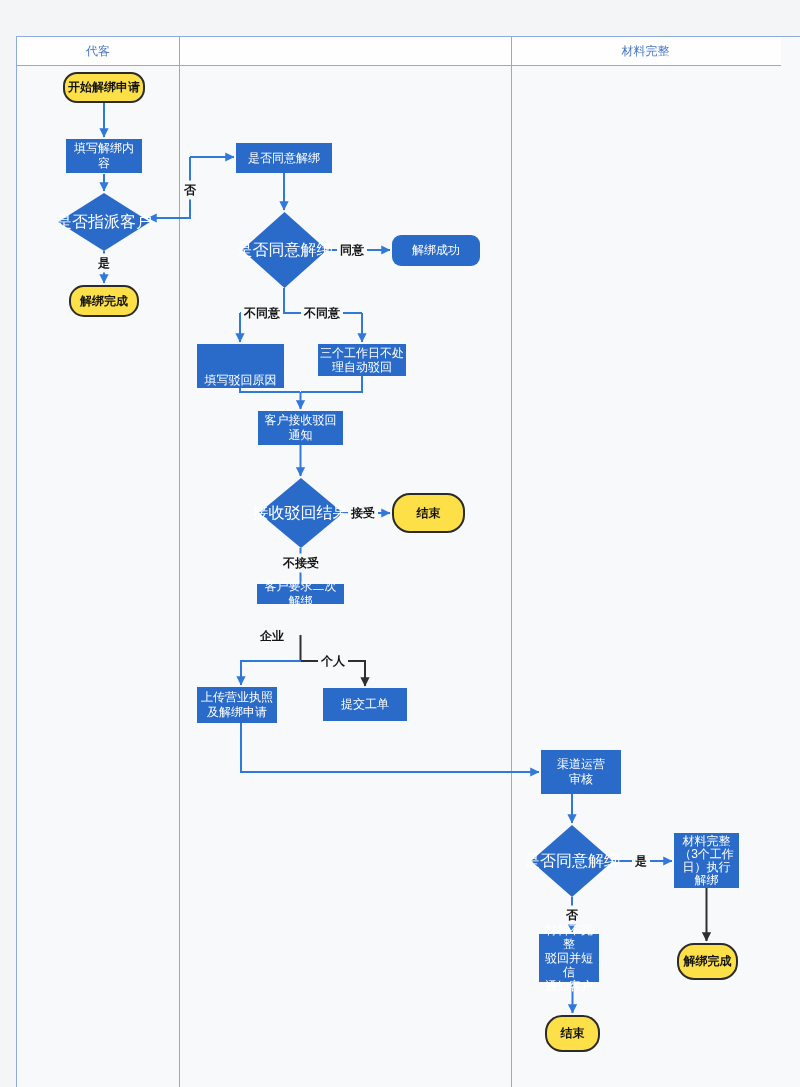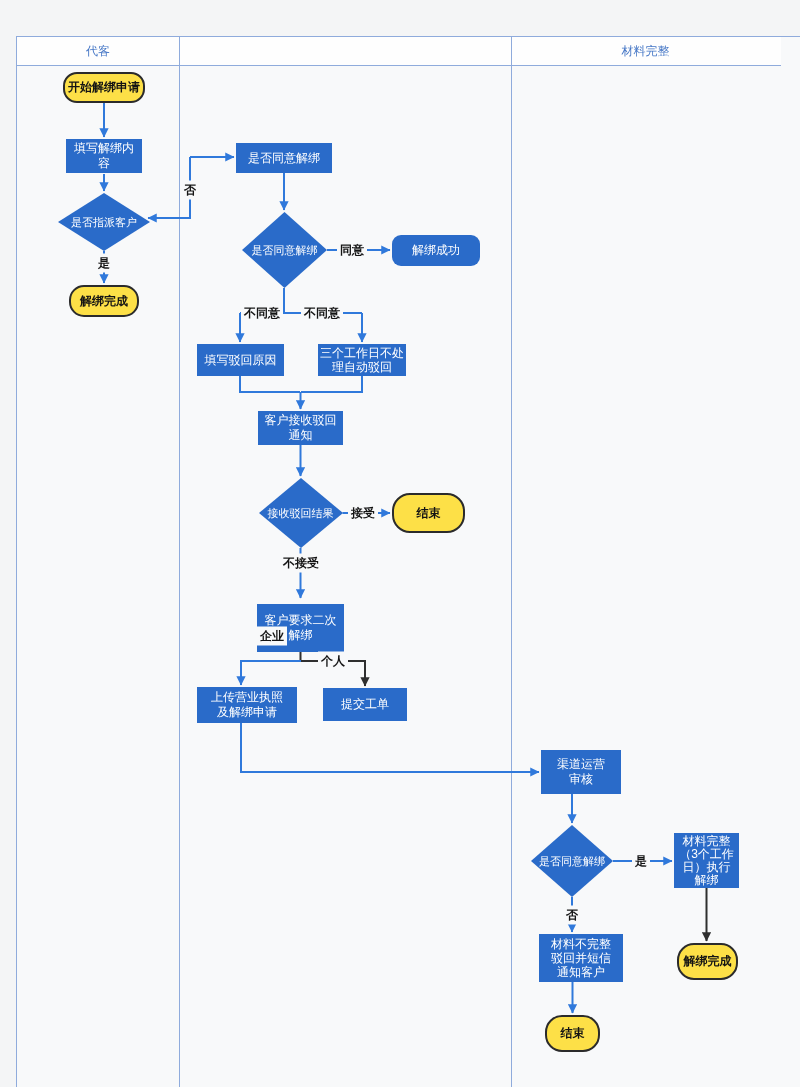--- a/index.html
+++ b/index.html
@@ -35,21 +35,21 @@
   
   .node{position:absolute;z-index:3;display:flex;align-items:center;justify-content:center;
         text-align:center;box-sizing:border-box;}
   .process{background:var(--node-blue);color:#FFFFFF;font-size:12px;line-height:15px;
         white-space:pre-line;padding:0 2px;}
   .terminal{background:#fde047;border:2px solid var(--terminal-border);color:#141414;
         font-size:12px;font-weight:600;white-space:nowrap;}
   .decision{color:#FFFFFF;}
   .decision svg.dshape{position:absolute;left:0;top:0;width:100%;height:100%;}
   .decision svg.dshape polygon{fill:var(--node-blue);}
-  .decision .dlabel{position:relative;z-index:1;font-size:11px;white-space:nowrap;text-align:center;}
+  .decision .dlabel{position:relative;z-index:1;font-size:16px;white-space:nowrap;text-align:center;}
 
   
   .elabel{position:absolute;z-index:4;transform:translate(-50%,-50%);
         background:var(--body-bg);color:#141414;font-size:12px;font-weight:700;
         padding:1px 3px;white-space:nowrap;}
 </style>
 </head>
 <body>
 
 <div class="canvas">
@@ -127,21 +127,21 @@
   <div class="node decision" style="left:242px;top:212px;width:85px;height:76px;">
     <svg class="dshape" viewBox="0 0 100 100" preserveAspectRatio="none">
       <polygon points="50,0 100,50 50,100 0,50"></polygon>
       </svg>
     <span class="dlabel">是否同意解绑</span>
     </div>
 
   <div class="node process" style="left:392px;top:235px;width:88px;height:31px;border-radius:9px;">
     <span>解绑成功</span></div>
 
-  <div class="node process" style="left:197px;top:344px;width:87px;height:32px;">
+  <div class="node process" style="left:197px;top:344px;width:87px;height:44px;align-items:flex-end;">
     <span>填写驳回原因</span></div>
 
   <div class="node process" style="left:318px;top:344px;width:88px;height:32px;line-height:14px;">
     <span>三个工作日不处
 理自动驳回</span></div>
 
   <div class="node process" style="left:258px;top:411px;width:85px;height:34px;">
     <span>客户接收驳回
 通知</span></div>
 
@@ -149,25 +149,25 @@
     <svg class="dshape" viewBox="0 0 100 100" preserveAspectRatio="none">
       <polygon points="50,0 100,50 50,100 0,50"></polygon>
       </svg>
     <span class="dlabel">接收驳回结果</span>
     </div>
 
   <div class="node terminal" style="left:392px;top:493px;width:73px;height:40px;border-radius:18px;">
     <span>结束</span>
     </div>
 
-  <div class="node process" style="left:257px;top:604px;width:87px;height:48px;">
+  <div class="node process" style="left:257px;top:584px;width:87px;height:20px;">
     <span>客户要求二次
 解绑</span></div>
 
-  <div class="node process" style="left:197px;top:687px;width:100px;height:36px;">
+  <div class="node process" style="left:197px;top:687px;width:80px;height:36px;">
     <span>上传营业执照
 及解绑申请</span></div>
 
   <div class="node process" style="left:323px;top:688px;width:84px;height:33px;">
     <span>提交工单</span></div>
 
   <div class="node process" style="left:541px;top:750px;width:80px;height:44px;">
     <span>渠道运营
 审核</span></div>
 
@@ -177,21 +177,21 @@
       </svg>
     <span class="dlabel">是否同意解绑</span>
     </div>
 
   <div class="node process" style="left:674px;top:833px;width:65px;height:55px;line-height:13px;">
     <span>材料完整
 （3个工作
 日）执行
 解绑</span></div>
 
-  <div class="node process" style="left:539px;top:934px;width:84px;height:48px;line-height:14px;">
+  <div class="node process" style="left:539px;top:934px;width:60px;height:48px;line-height:14px;">
     <span>材料不完整
 驳回并短信
 通知客户</span></div>
 
   <div class="node terminal" style="left:677px;top:943px;width:61px;height:37px;border-radius:17px;">
     <span>解绑完成</span>
     </div>
 
   <div class="node terminal" style="left:545px;top:1015px;width:55px;height:37px;border-radius:17px;">
     <span>结束</span>

